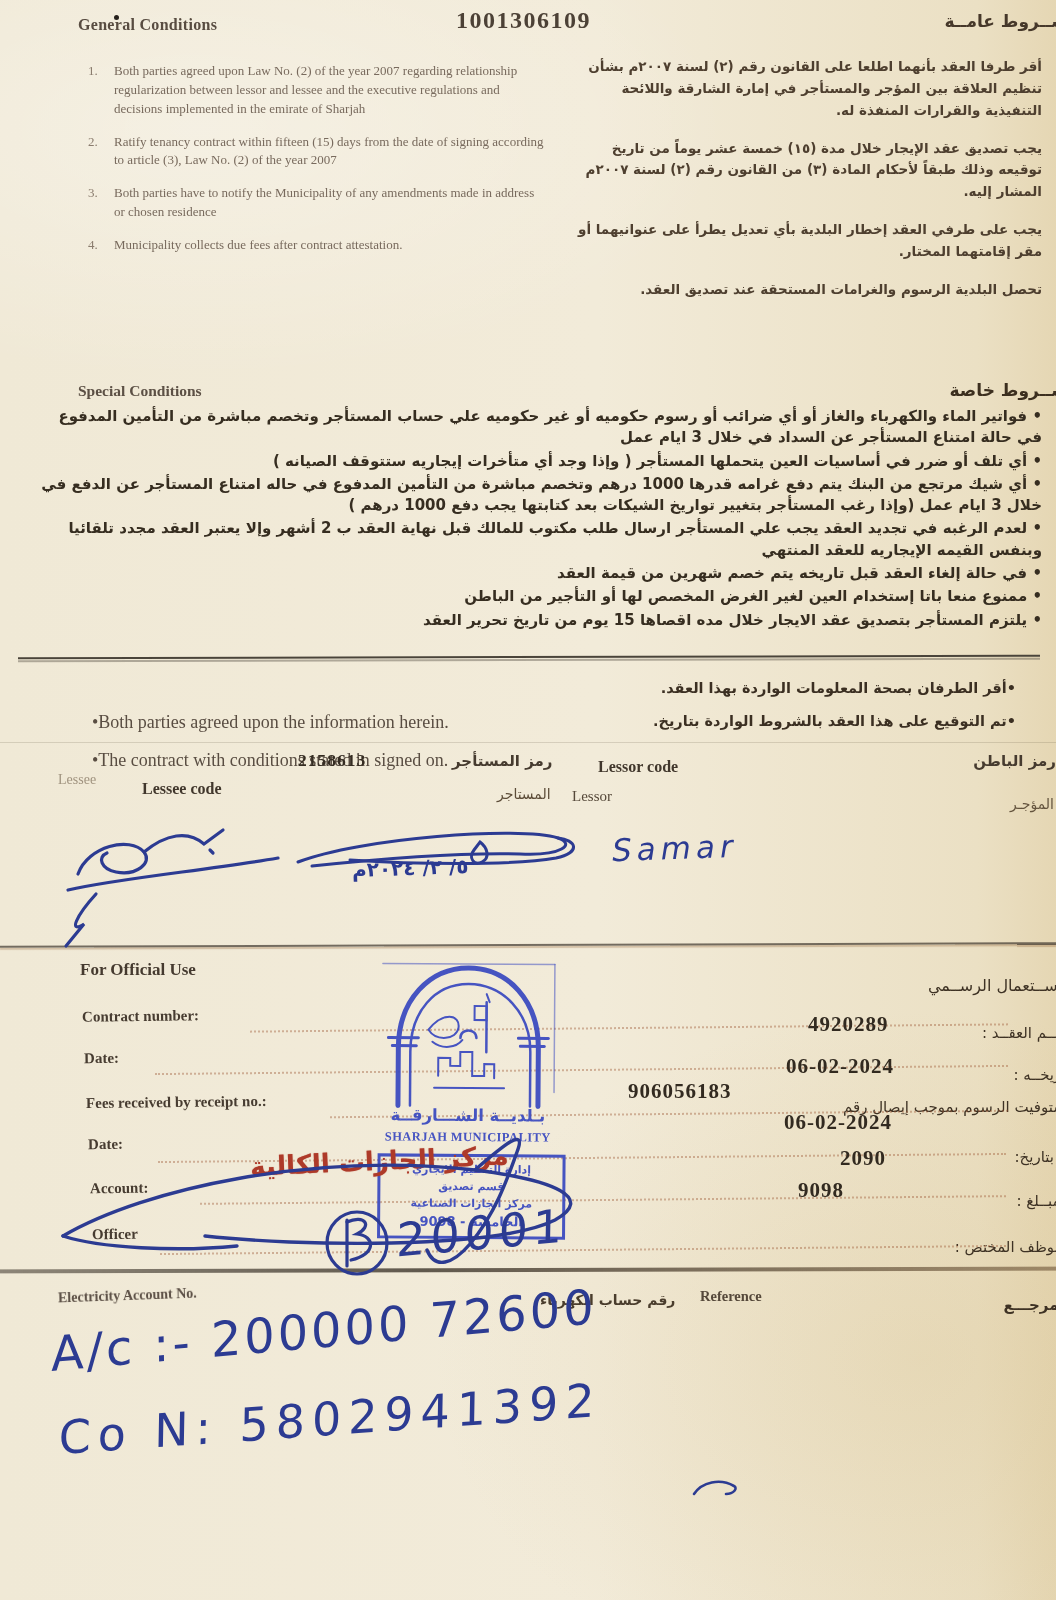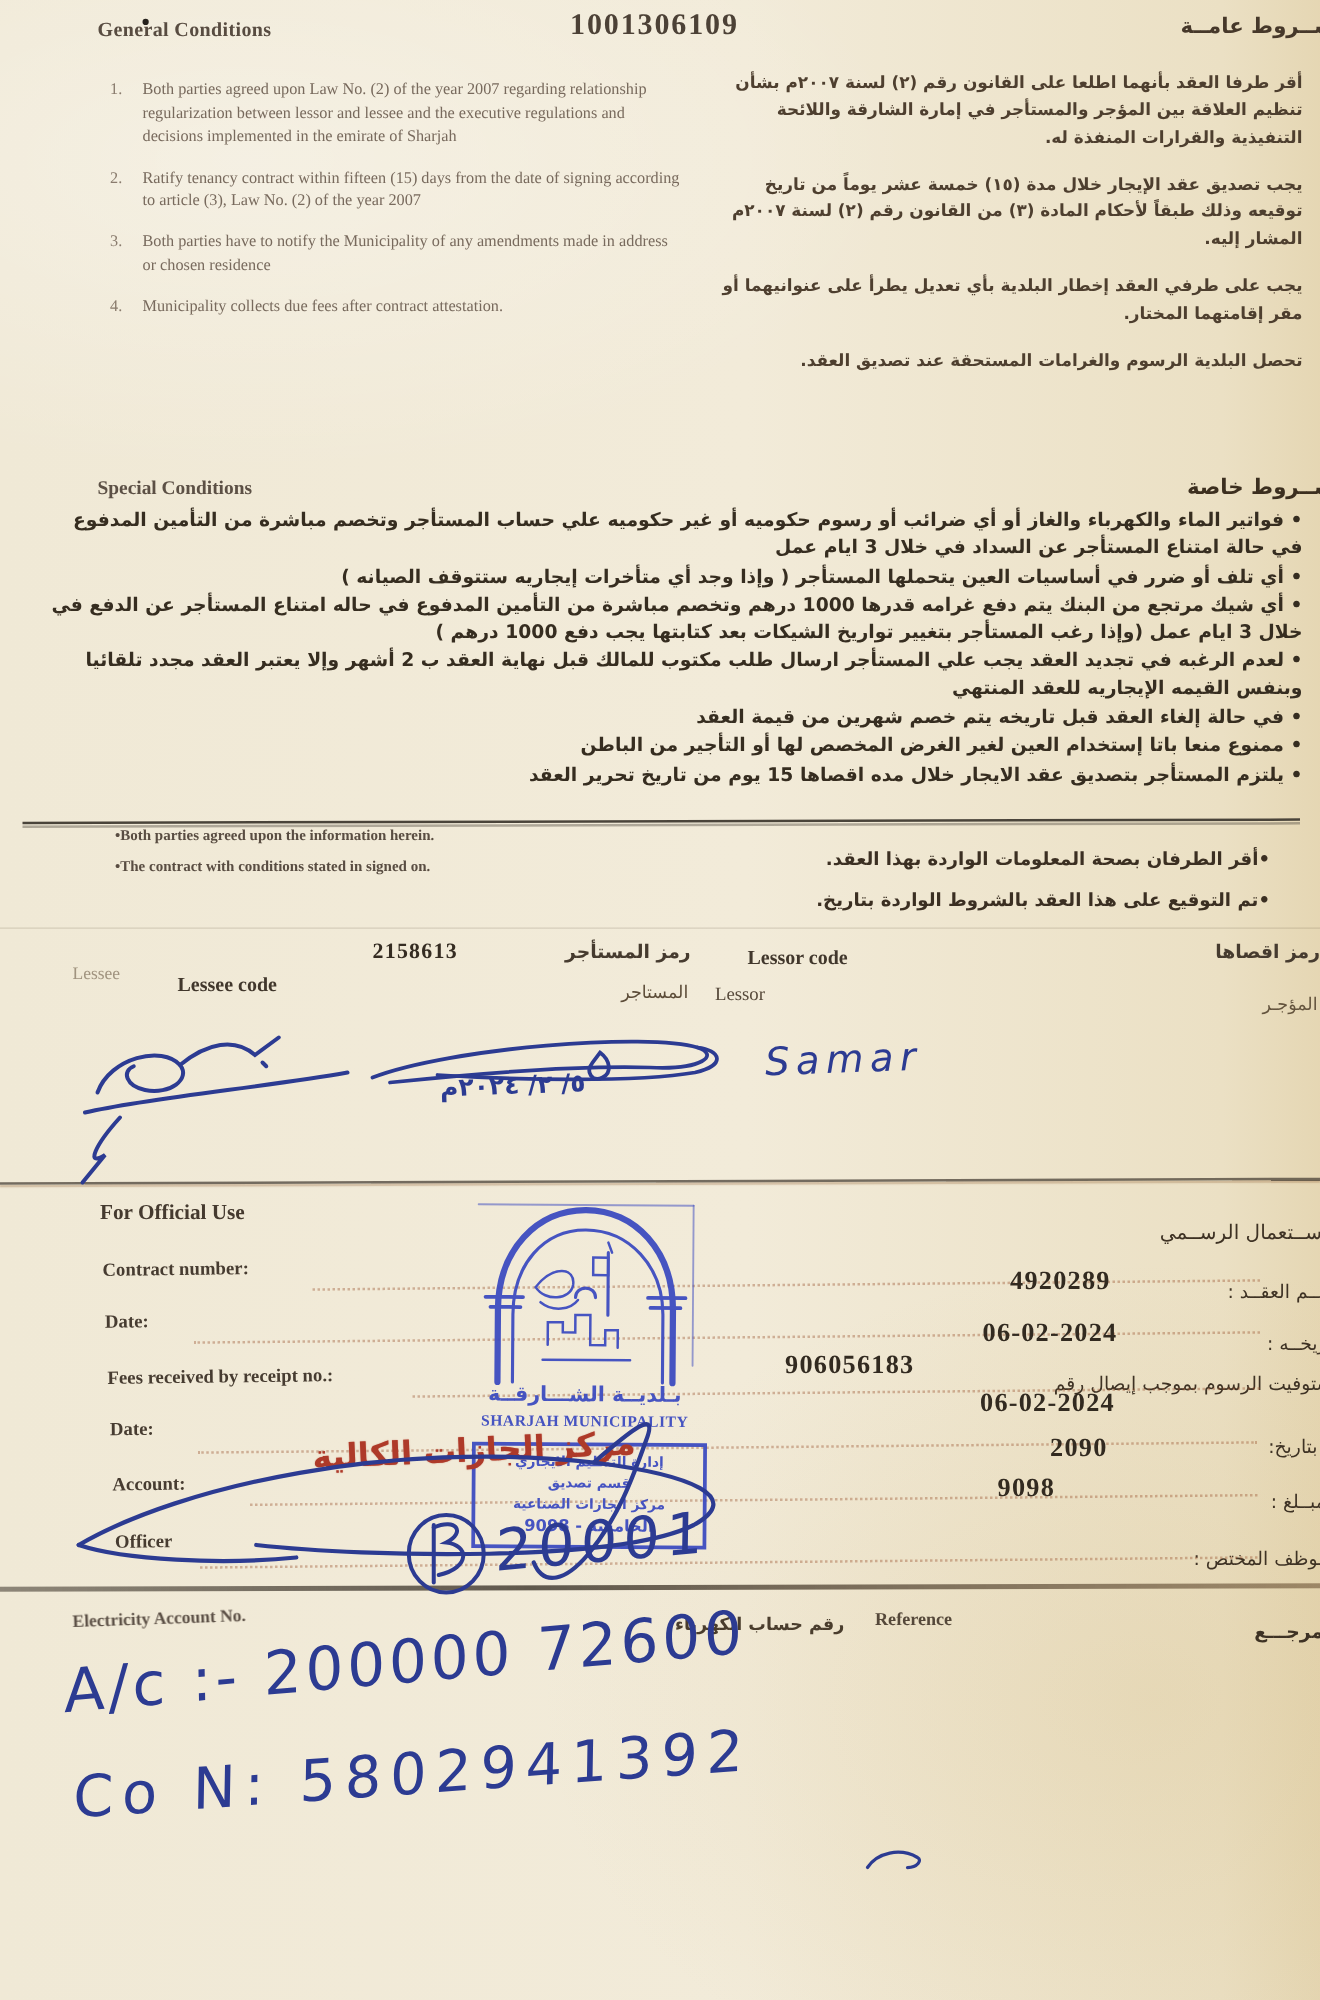--- a/index.html
+++ b/index.html
@@ -43,21 +43,21 @@
   
   .rule{pointer-events:none;}
   .rule-thick{left:18px;top:656px;width:1022px;height:2px;background:#4a443a;
     box-shadow:0 3px 0 rgba(74,68,58,.4);transform:rotate(-.15deg);}
   .rule-mid{left:0;top:944px;width:1056px;height:2px;background:rgba(66,58,48,.72);
     box-shadow:0 2px 1px rgba(150,104,60,.35);transform:rotate(-.2deg);}
   .rule-faint{left:0;top:742px;width:1056px;height:1px;background:rgba(90,76,58,.18);}
   .rule-bot{left:0;top:1268px;width:1056px;height:4px;transform:rotate(-.15deg);filter:blur(.4px);
     background:linear-gradient(90deg,rgba(60,52,42,.55),rgba(60,52,42,.8) 40%,rgba(110,84,54,.6));}
   
-  .ack-en{left:92px;top:656px;font-weight:bold;font-size:12px;color:#594d42;line-height:2.1;}
+  .ack-en{left:92px;top:704px;font-weight:normal;font-size:18px;color:#594d42;line-height:2.1;}
   .ack-en div::before{content:"\2022 ";}
   .ack-ar{right:70px;top:672px;font-weight:bold;font-size:14.5px;color:#3b2f22;line-height:2.3;}
   .ack-ar div::before{content:"\2022 ";}
   
   .lbl-b{font-weight:bold;color:#463b2f;}
   .code-en1{left:142px;top:752px;font-size:16px;font-weight:bold;color:#41372c;margin-top:28px;}
   .code-val{left:298px;top:750px;font-size:17.5px;font-weight:bold;color:#352c22;letter-spacing:1px;}
   .code-ar1{left:452px;top:752px;font-size:15px;}
   .code-en2{left:598px;top:758px;font-size:16px;font-weight:bold;color:#41372c;}
   .code-ar2{right:30px;top:752px;font-size:15px;}
@@ -166,21 +166,21 @@
     <div>أقر الطرفان بصحة المعلومات الواردة بهذا العقد.</div>
     <div>تم التوقيع على هذا العقد بالشروط الواردة بتاريخ.</div>
   </div>
 
   <div class="abs rule rule-faint"></div>
 
   <div class="abs code-en1 serif">Lessee code</div>
   <div class="abs code-val serif">2158613</div>
   <div class="abs code-ar1 rtl lbl-b">رمز المستأجر</div>
   <div class="abs code-en2 serif">Lessor code</div>
-  <div class="abs code-ar2 rtl lbl-b">رمز اقصاها</div>
+  <div class="abs code-ar2 rtl lbl-b">رمز الباطن</div>
   <div class="abs sub-lessee serif">Lessee</div>
   <div class="abs sub-ar1 rtl">المستاجر</div>
   <div class="abs sub-en2 serif">Lessor</div>
   <div class="abs sub-ar2 rtl">المؤجـر</div>
 
   <svg class="abs" style="left:60px;top:812px;z-index:5" width="235" height="115" viewBox="0 0 235 115">
     <g fill="none" stroke="#2c3b92" stroke-width="3.2" stroke-linecap="round">
       <path d="M18,62 C28,34 70,24 84,40 C93,51 76,64 56,60 C41,57 37,45 47,41"></path>
       <path d="M84,40 C106,22 128,18 144,32 L163,18"></path>
       <path d="M8,78 C60,66 150,58 218,46"></path>

